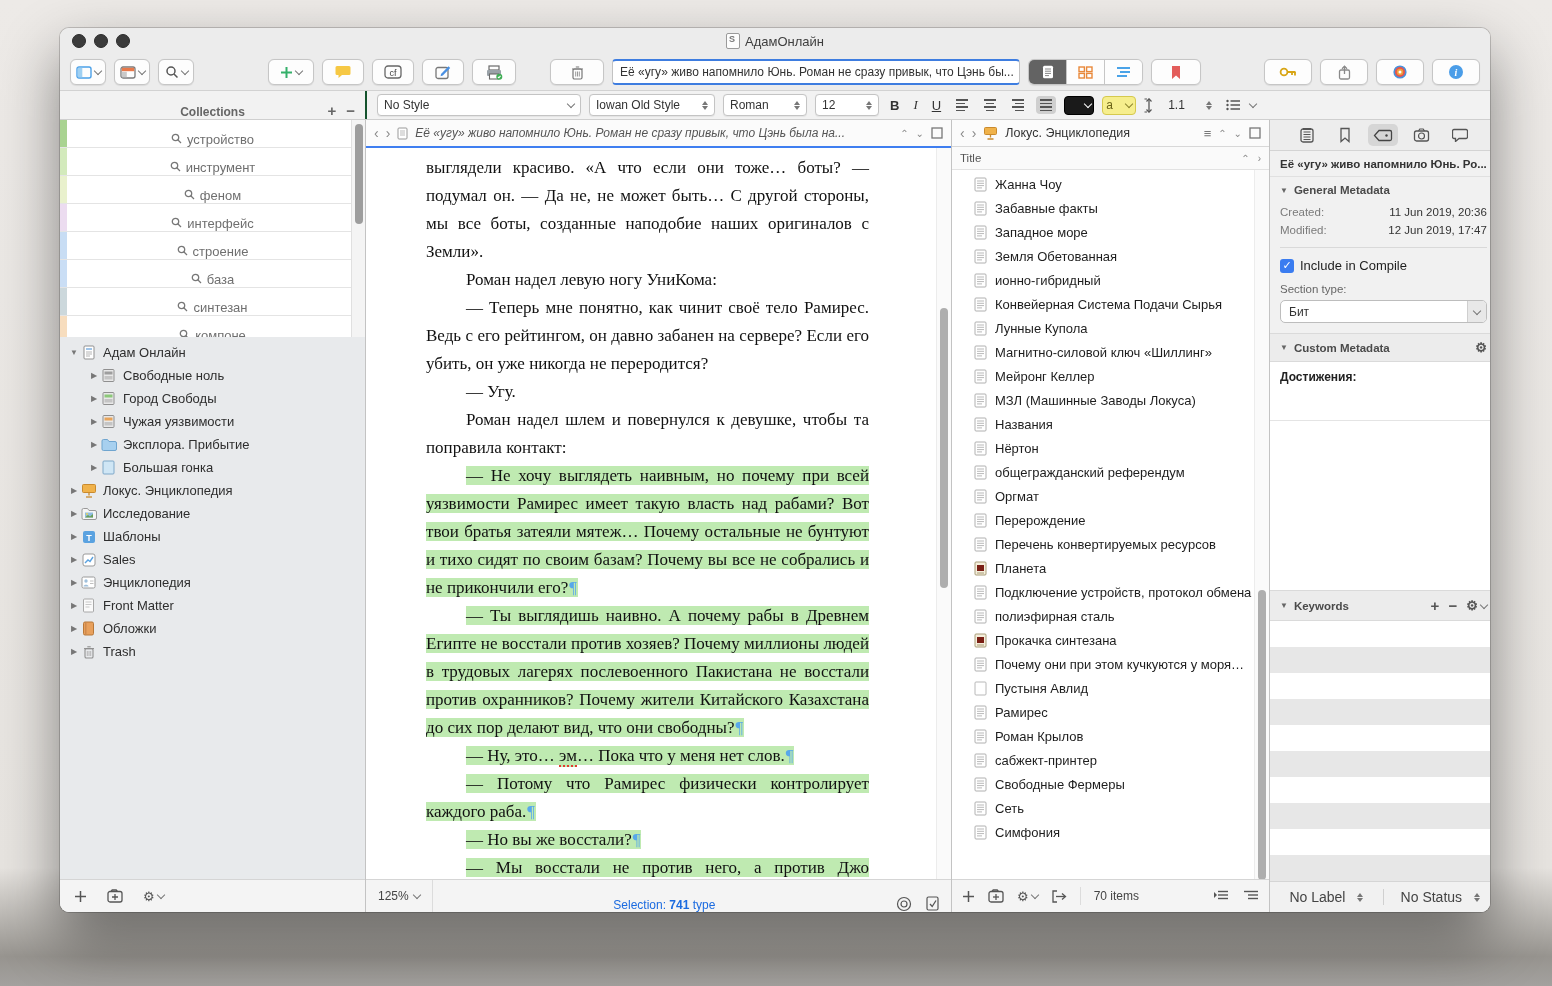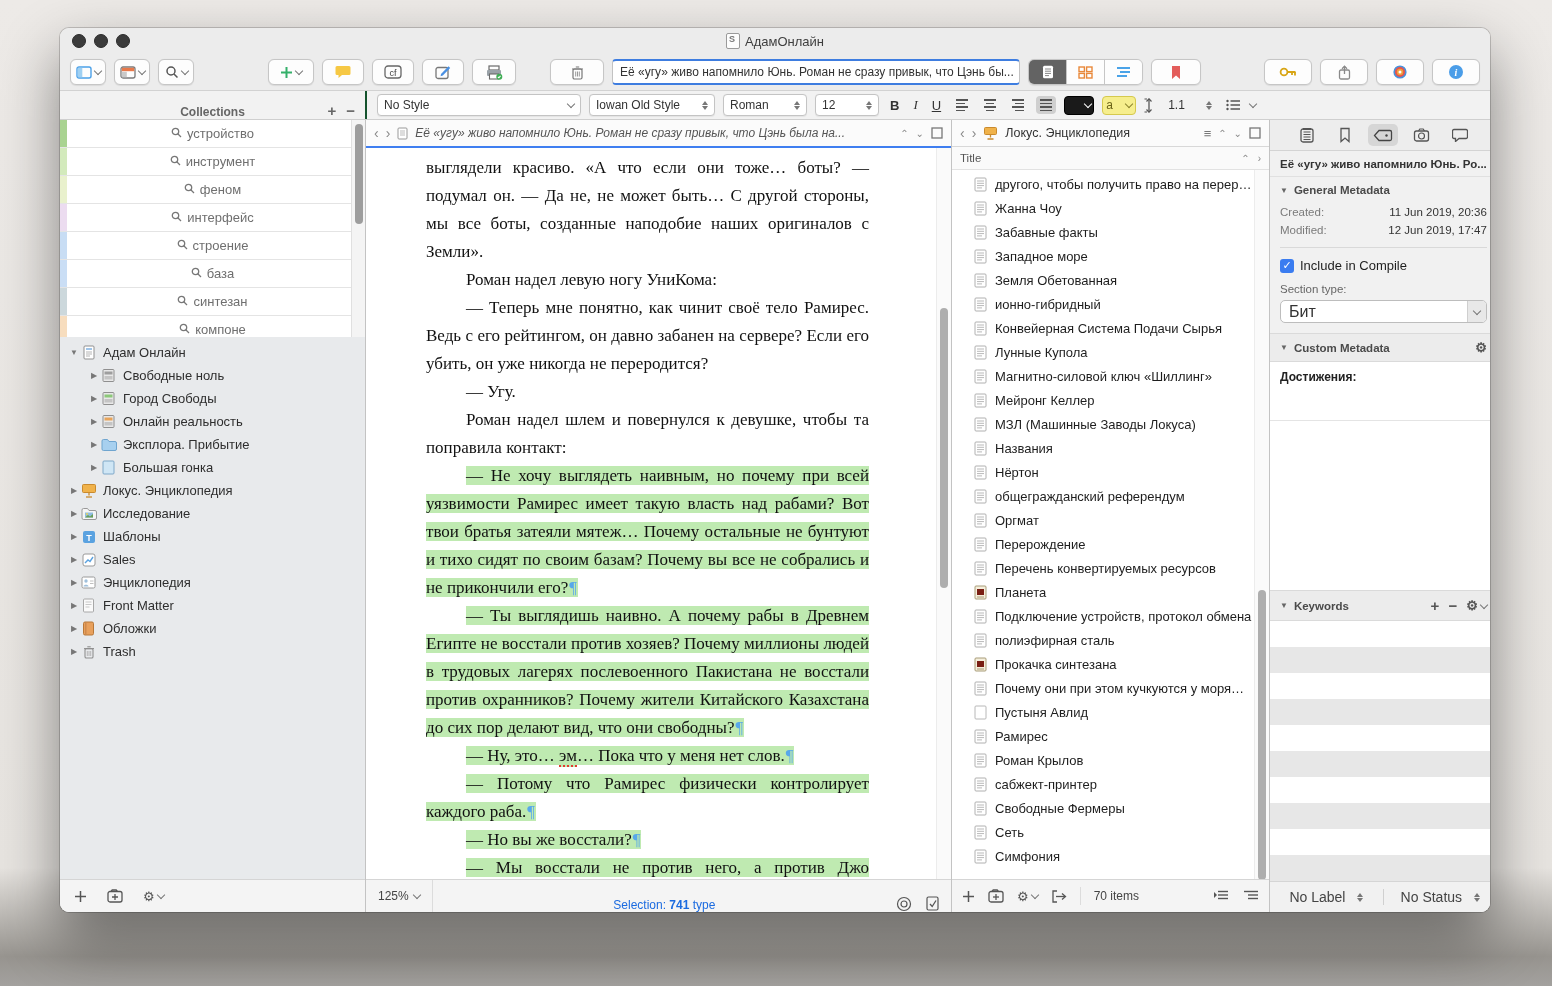--- a/index.html
+++ b/index.html
@@ -47,21 +47,21 @@
   .fmt-letter{font-size:13px;color:#333;padding:0 3px;}
   .alignicon{display:flex;flex-direction:column;gap:2px;padding:3px 4px;border-radius:4px;}
   .alignicon i{display:block;height:1.5px;background:#555;}
   .alignicon.on{background:#cfcfcf;}
   .cwell{width:26px;height:17px;border-radius:4px;display:flex;align-items:center;justify-content:flex-end;padding-right:2px;}
   
   .mainrow{flex:1;display:flex;min-height:0;}
   
   .binder{width:305px;flex:0 0 305px;border-right:1px solid #c3c3c3;background:#e8eaec;display:flex;flex-direction:column;min-height:0;}
   .coll-list{height:217px;flex:0 0 217px;position:relative;overflow:hidden;background:#fff;}
-  .coll-row{height:27px;border-bottom:1px solid #e4e4e4;display:flex;align-items:center;position:relative;background:#fff;}
+  .coll-row{height:27px;border-bottom:1px solid #e4e4e4;display:flex;align-items:flex-end;position:relative;background:#fff;}
   .coll-strip{position:absolute;left:0;top:0;bottom:0;width:7px;}
   .coll-label{flex:1;text-align:center;font-size:13px;color:#6f6f6f;display:flex;align-items:center;justify-content:center;gap:5px;}
   .coll-scroll{position:absolute;right:0;top:0;bottom:0;width:13px;background:#f4f4f4;border-left:1px solid #e0e0e0;}
   .coll-thumb{position:absolute;right:2px;top:4px;width:8px;height:100px;background:#9d9d9d;border-radius:4px;}
   .tree{flex:1;padding-top:4px;overflow:hidden;}
   .trow{height:23px;display:flex;align-items:center;font-size:13px;color:#2e2e2e;}
   .tri{width:12px;text-align:center;font-size:8px;color:#777;flex:0 0 12px;}
   .ticon{width:17px;height:16px;margin-right:6px;display:flex;align-items:center;justify-content:center;flex:0 0 17px;}
   .binder-footer{height:32px;flex:0 0 32px;border-top:1px solid #d5d5d5;background:#f4f4f4;display:flex;align-items:center;gap:20px;padding-left:14px;color:#555;}
   
@@ -101,21 +101,21 @@
   .idoctitle{padding:7px 10px 6px;font-weight:bold;color:#333;border-bottom:1px solid #e0e0e0;white-space:nowrap;overflow:hidden;}
   .isechead{padding:7px 10px;font-weight:bold;color:#4a4a4a;display:flex;align-items:center;gap:6px;}
   .isechead .tri2{font-size:8px;color:#666;}
   .imeta{padding:0 10px;}
   .imrow{display:flex;justify-content:space-between;padding:3px 0;color:#333;}
   .imrow .lbl{color:#7b7b7b;}
   .ihr{border-top:1px solid #d9d9d9;margin:8px 10px;}
   .icompile{display:flex;align-items:center;gap:6px;padding:2px 10px;font-size:13px;color:#1e1e1e;}
   .cbx{width:14px;height:14px;border-radius:3px;background:#3a7cf0;color:#fff;font-size:11px;display:flex;align-items:center;justify-content:center;}
   .isub{padding:8px 10px 3px;color:#666;}
-  .ipop{margin:2px 10px 10px;height:21px;background:#fff;border:1px solid #bdbdbd;border-radius:5px;display:flex;align-items:center;justify-content:space-between;padding-left:8px;font-size:16px;color:#333;overflow:hidden;}
+  .ipop{margin:2px 10px 10px;height:21px;background:#fff;border:1px solid #bdbdbd;border-radius:5px;display:flex;align-items:center;justify-content:space-between;padding-left:8px;font-size:12px;color:#333;overflow:hidden;}
   .ipop .pbtn{width:18px;height:100%;background:#e8e8e8;border-left:1px solid #cfcfcf;display:flex;align-items:center;justify-content:center;}
   .ihead2{background:#ececec;border-top:1px solid #dadada;border-bottom:1px solid #dadada;display:flex;align-items:center;padding:6px 10px;font-weight:bold;color:#4a4a4a;gap:6px;}
   .ihead2 .right{margin-left:auto;display:flex;gap:9px;align-items:center;color:#555;}
   .icustom{background:#fff;}
   .icustom .fieldlbl{padding:8px 10px 2px;font-weight:bold;color:#222;font-size:12px;}
   .icustom .emptyfield{height:34px;border-bottom:1px solid #e4e4e4;}
   .ifill{flex:1;background:#fff;min-height:0;}
   .kwstripes{height:260px;flex:0 0 260px;overflow:hidden;background:#fff;}
   .kwrow{height:26px;} .kwrow:nth-child(even){background:#e7e7e7;}
   .ifoot{height:30px;flex:0 0 30px;border-top:1px solid #d5d5d5;background:#f1f1f1;display:flex;align-items:center;font-size:14px;color:#444;}
@@ -495,21 +495,21 @@
           </div>
           <div class="trow" style="padding-left: 28px;">
             <span class="tri">▶</span>
             <span class="ticon">
               <svg width="15" height="15" viewBox="0 0 15 15">
                 <rect x="2" y="1.5" width="11" height="12" rx="1" fill="#e8e8e8" stroke="#8f8f8f" stroke-width="1"></rect>
                 <rect x="3.5" y="3.5" width="8" height="3" fill="#e8a45a"></rect>
                 <rect x="3.5" y="8" width="8" height="3.5" fill="#c4c4c4"></rect>
               </svg>
             </span>
-            <span>Онлайн реальность</span>
+            <span>Чужая уязвимости</span>
           </div>
           <div class="trow" style="padding-left: 28px;">
             <span class="tri">▶</span>
             <span class="ticon">
               <svg width="16" height="13" viewBox="0 0 16 13">
                 <path d="M1 3 a1.5 1.5 0 0 1 1.5 -1.5 h4 l1.5 2 h6 a1.5 1.5 0 0 1 1.5 1.5 v6 a1.5 1.5 0 0 1 -1.5 1.5 h-11.5 a1.5 1.5 0 0 1 -1.5 -1.5 z" fill="#a7d0ef" stroke="#6fa5cf" stroke-width="1"></path>
               </svg>
             </span>
             <span>Эксплора. Прибытие</span>
           </div>
@@ -708,32 +708,20 @@
       </div>
       <div class="colhdr">
         <span>Title</span>
         <span class="sort">
           <span>⌃</span>
           <span>›</span>
         </span>
       </div>
       <div class="outlist">
         <div id="outline-rows">
-            <div class="orow">
-              <span style="display:flex">
-                <svg width="13" height="15" viewBox="0 0 13 15">
-                  <rect x="1" y="1" width="11" height="13" rx="1" fill="#fff" stroke="#b0b0b0" stroke-width="1"></rect>
-                  <line x1="3" y1="4" x2="10" y2="4" stroke="#b9b9b9" stroke-width="1"></line>
-                  <line x1="3" y1="6.3" x2="10" y2="6.3" stroke="#b9b9b9" stroke-width="1"></line>
-                  <line x1="3" y1="8.6" x2="10" y2="8.6" stroke="#b9b9b9" stroke-width="1"></line>
-                  <line x1="3" y1="10.9" x2="8" y2="10.9" stroke="#b9b9b9" stroke-width="1"></line>
-                </svg>
-              </span>
-              <span>другого, чтобы получить право на перер…</span>
-            </div>
             <div class="orow">
               <span style="display:flex">
                 <svg width="13" height="15" viewBox="0 0 13 15">
                   <rect x="1" y="1" width="11" height="13" rx="1" fill="#fff" stroke="#b0b0b0" stroke-width="1"></rect>
                   <line x1="3" y1="4" x2="10" y2="4" stroke="#b9b9b9" stroke-width="1"></line>
                   <line x1="3" y1="6.3" x2="10" y2="6.3" stroke="#b9b9b9" stroke-width="1"></line>
                   <line x1="3" y1="8.6" x2="10" y2="8.6" stroke="#b9b9b9" stroke-width="1"></line>
                   <line x1="3" y1="10.9" x2="8" y2="10.9" stroke="#b9b9b9" stroke-width="1"></line>
                 </svg>
               </span>

